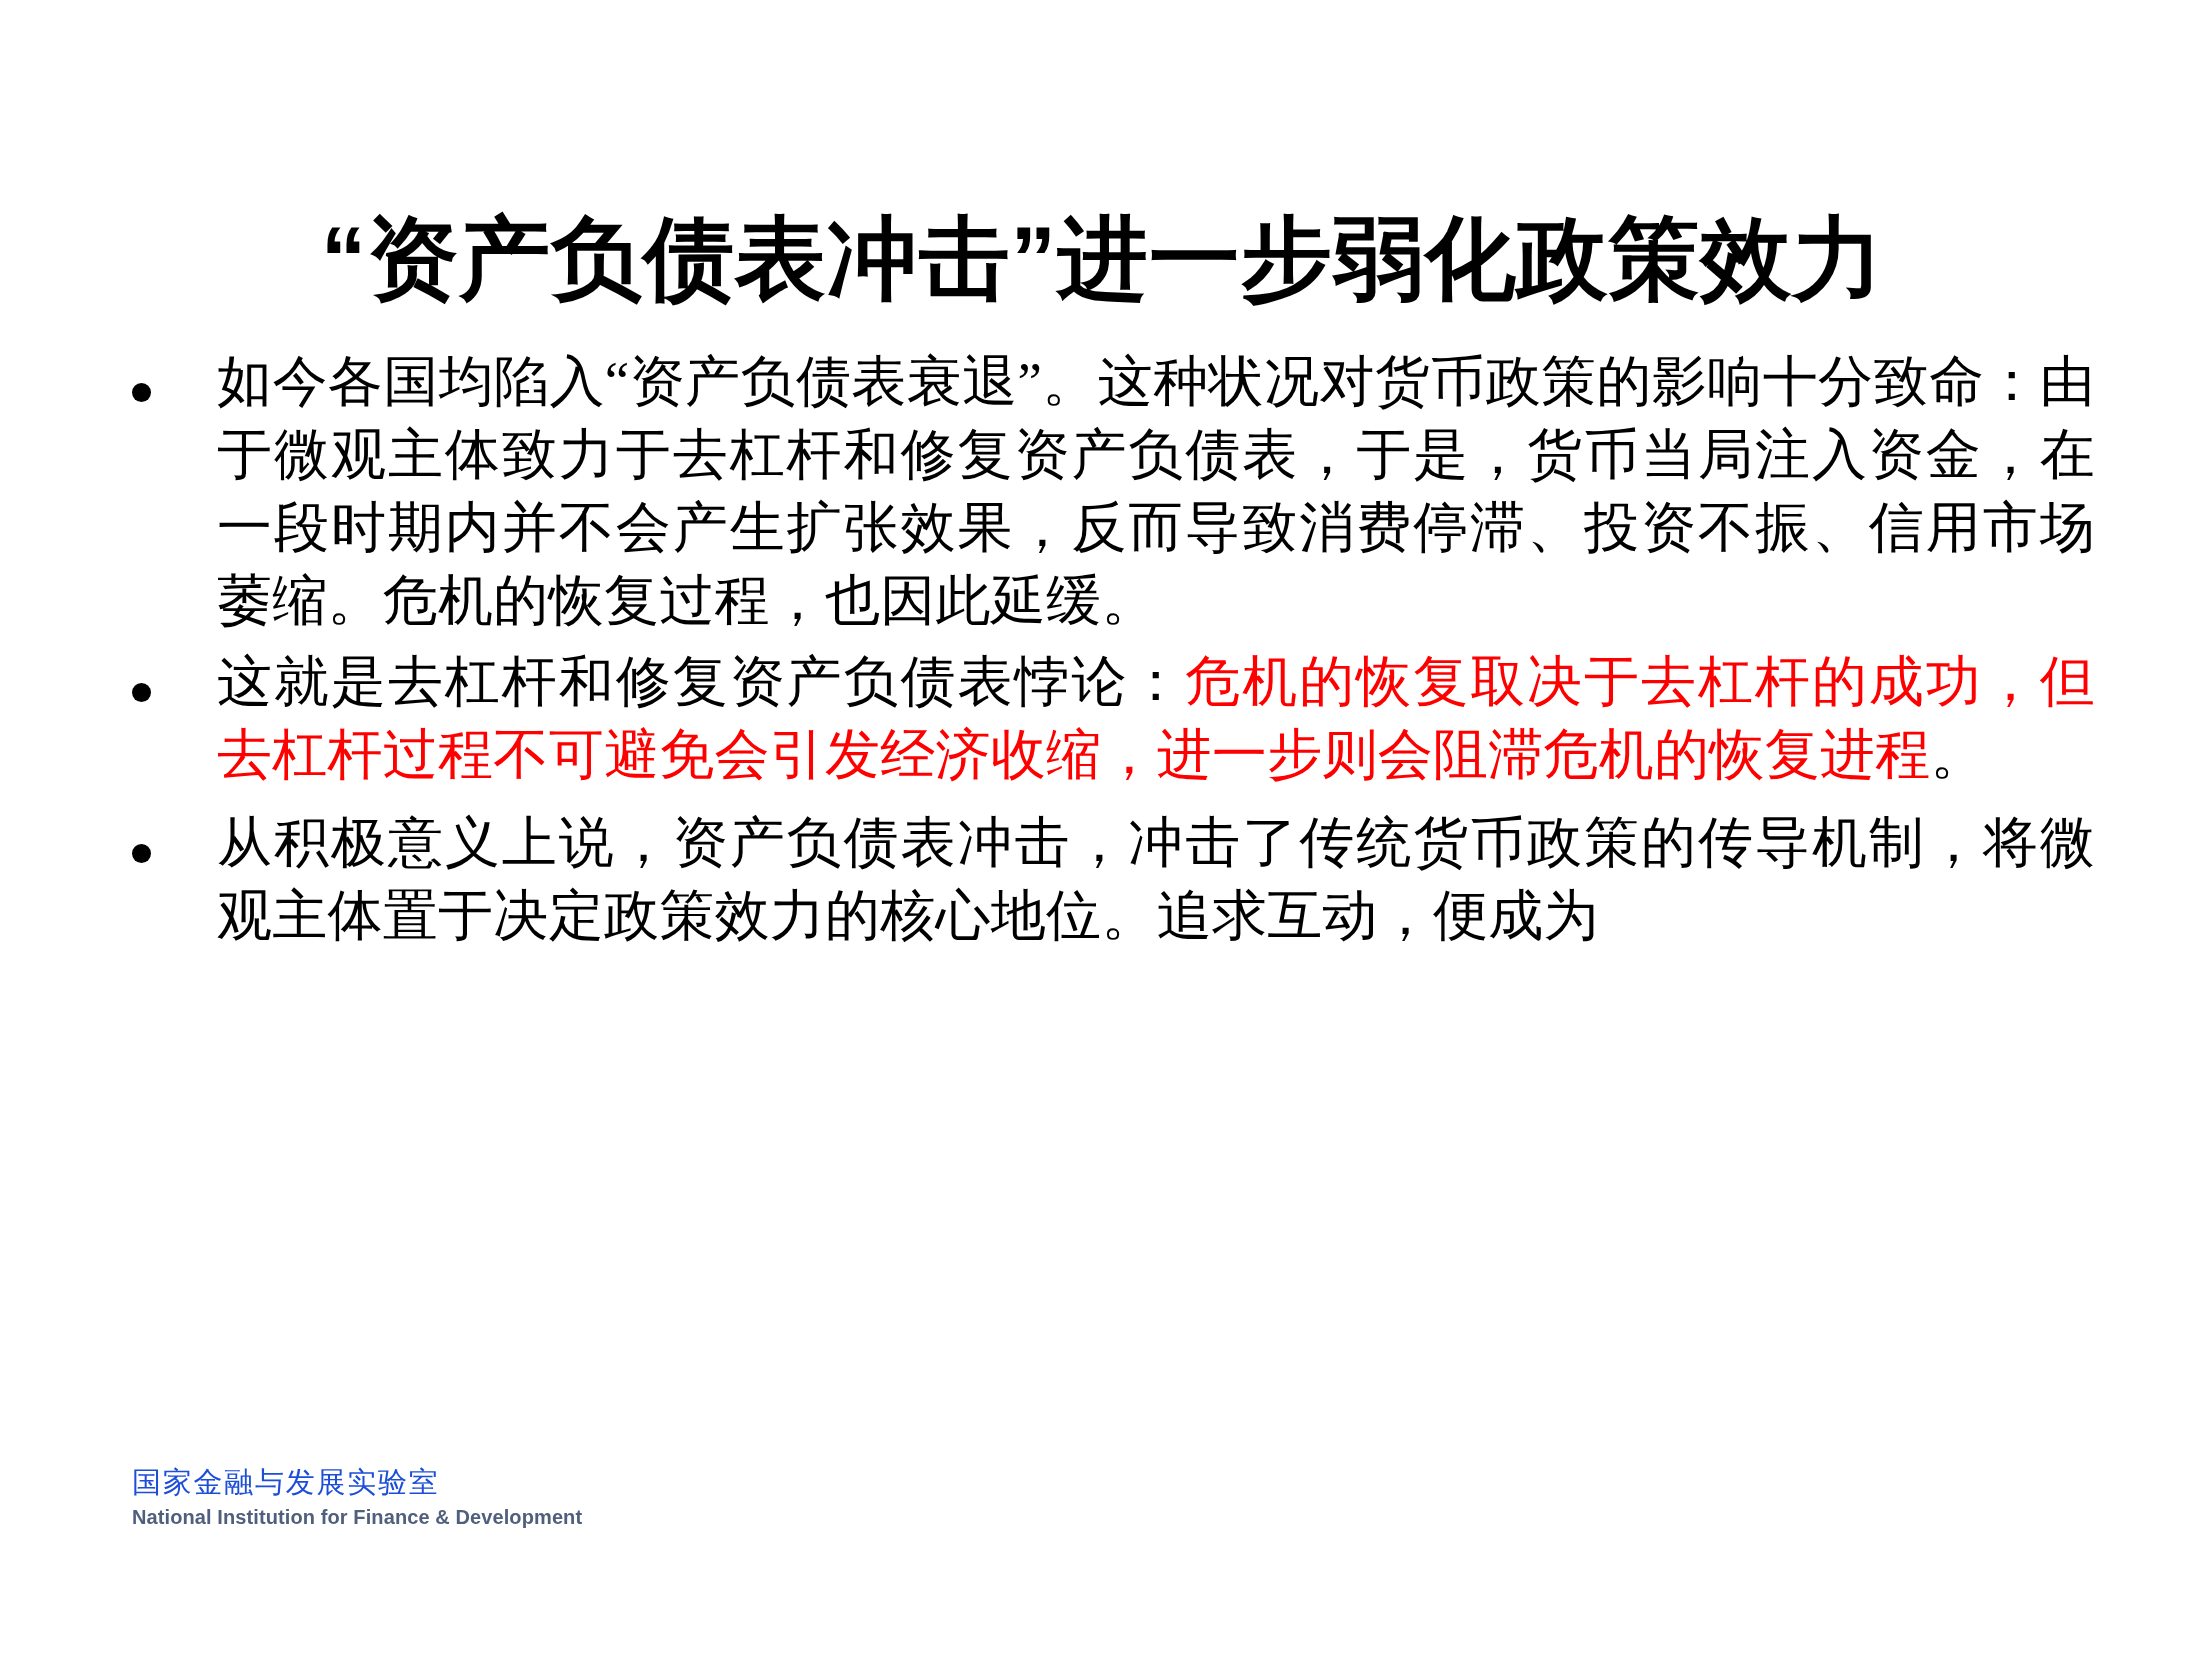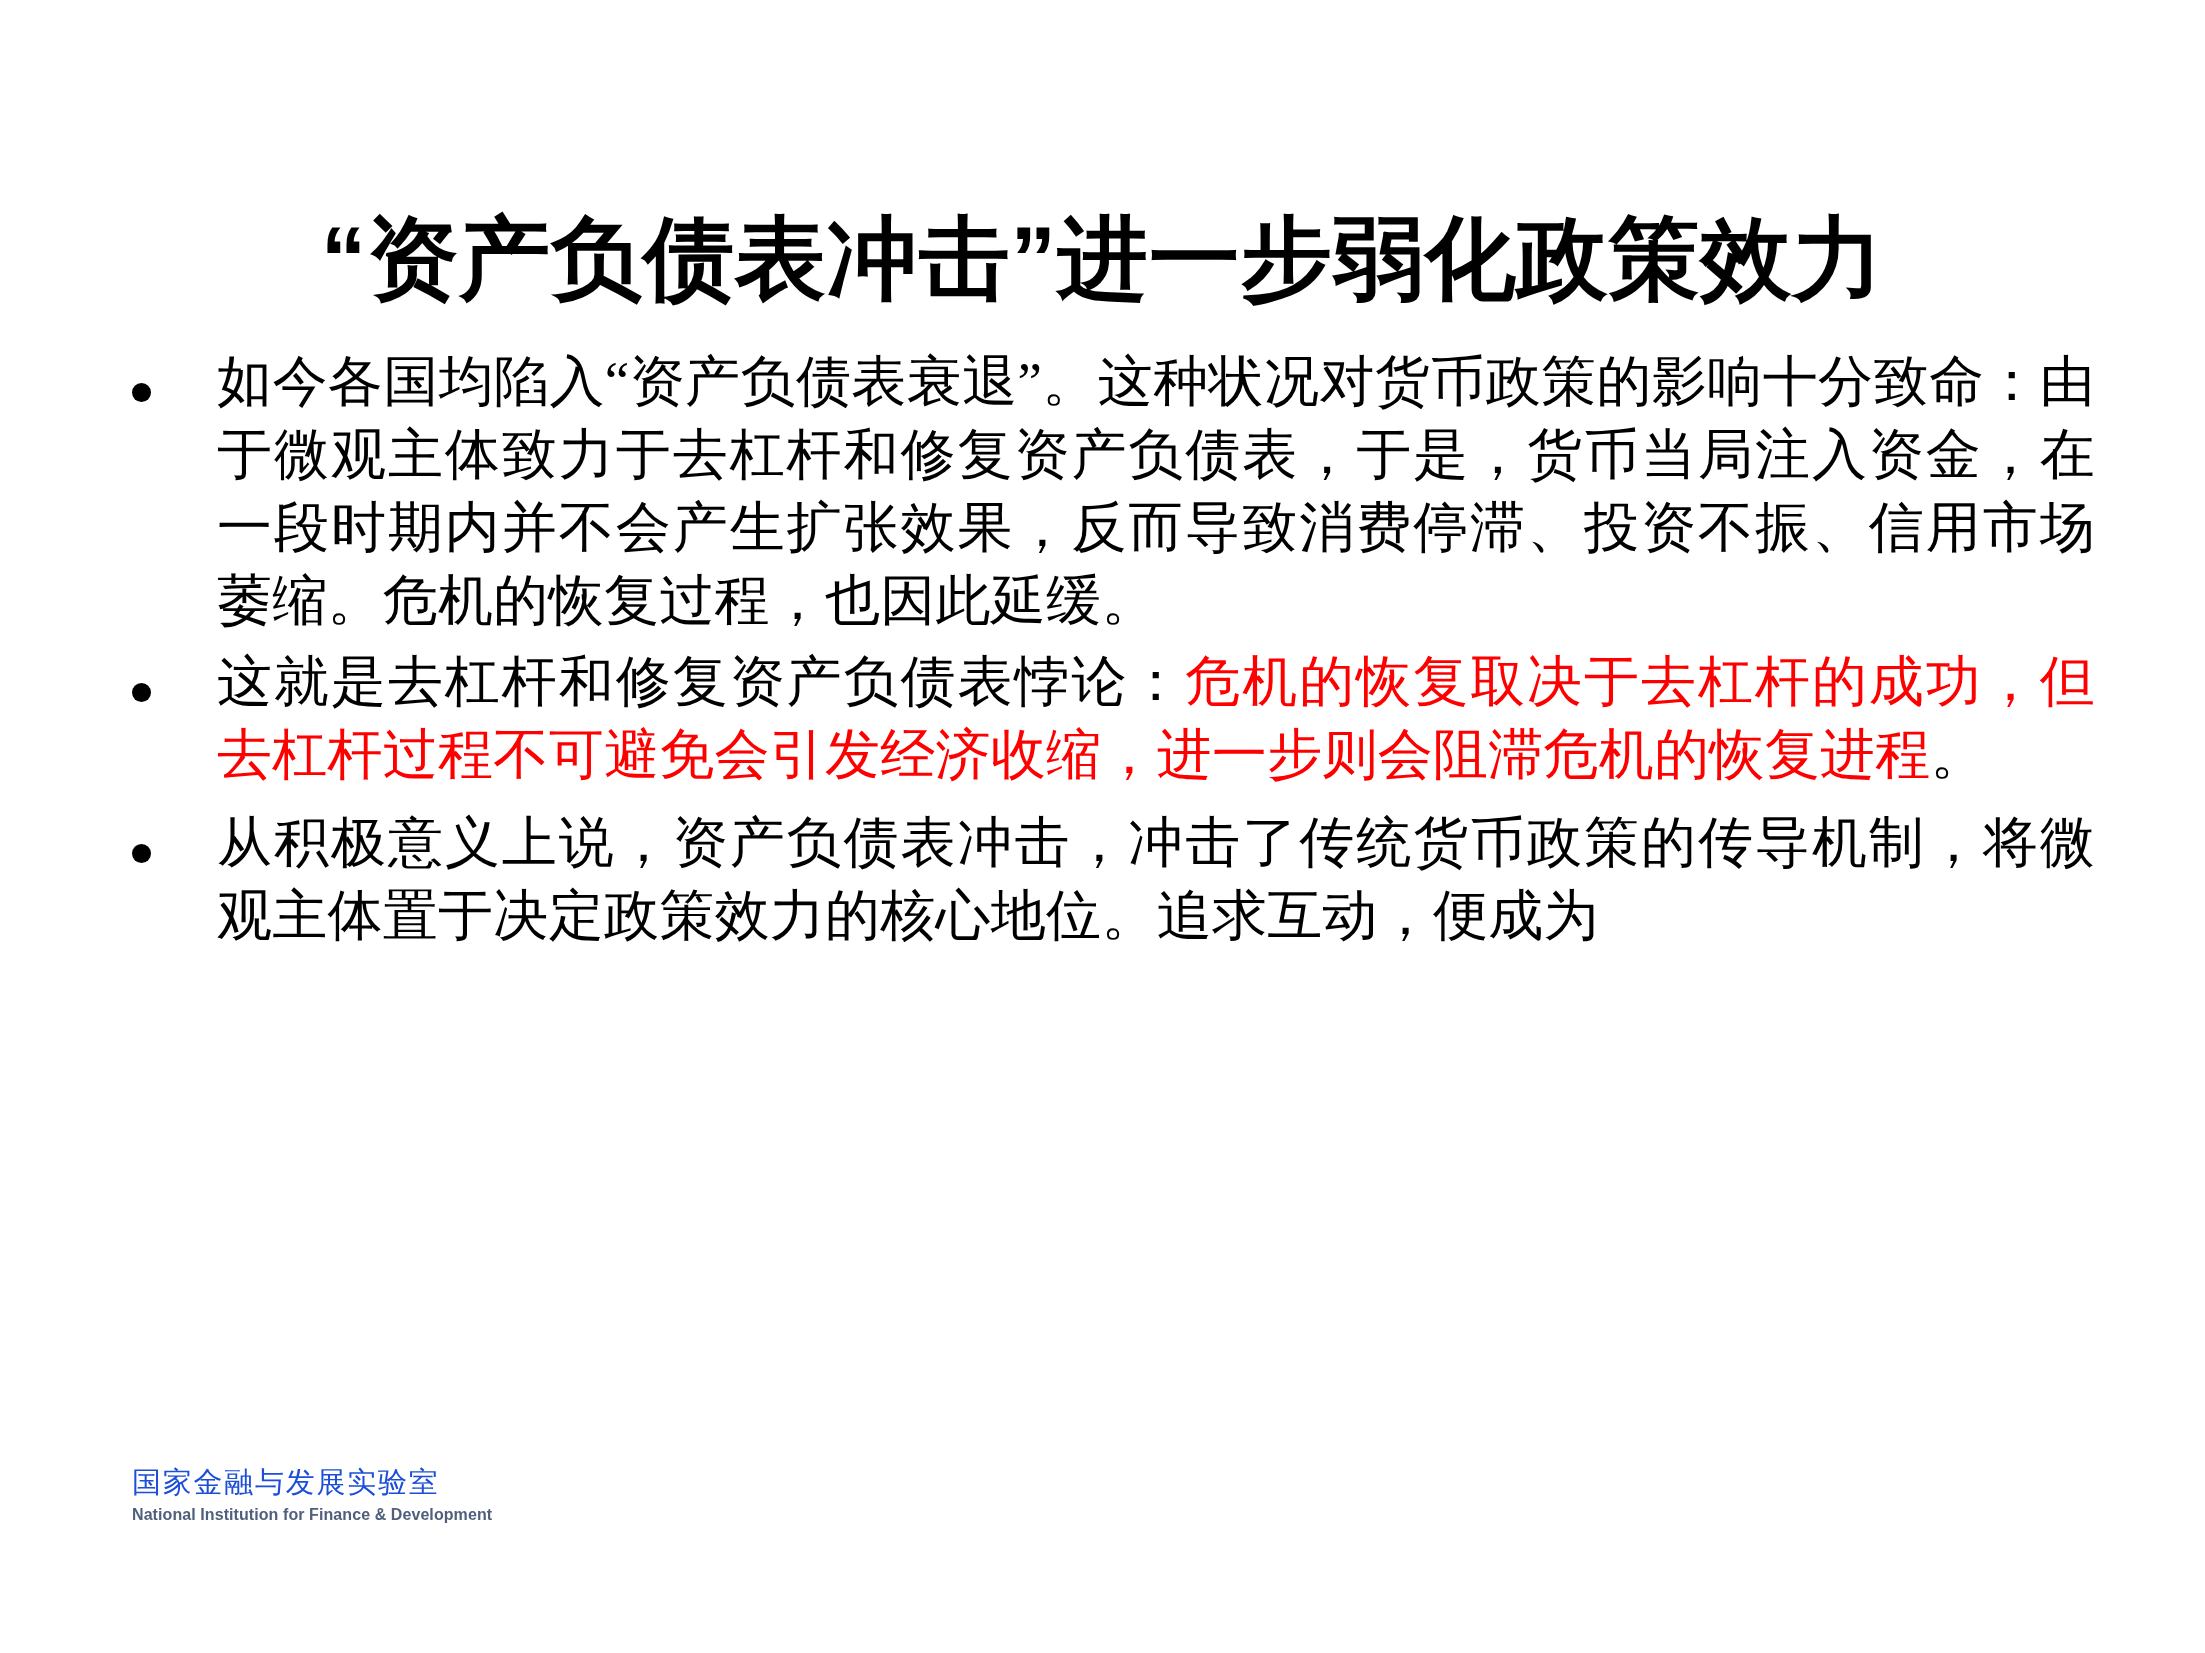--- a/index.html
+++ b/index.html
@@ -116,21 +116,21 @@
     font-size: 29px;
     line-height: 1.25;
     color: #1d4ed8;
     letter-spacing: 0.06em;
     margin-top: 10.3px;
     white-space: nowrap;
   }
   .logo-en {
     font-family: "Liberation Sans", "DejaVu Sans", sans-serif;
     font-weight: 700;
-    font-size: 16px;
+    font-size: 20px;
     line-height: 1.2;
     color: #50607c;
     letter-spacing: 0.005em;
     margin-top: 4.4px;
     white-space: nowrap;
   }
 </style>
 </head>
 <body>
 

